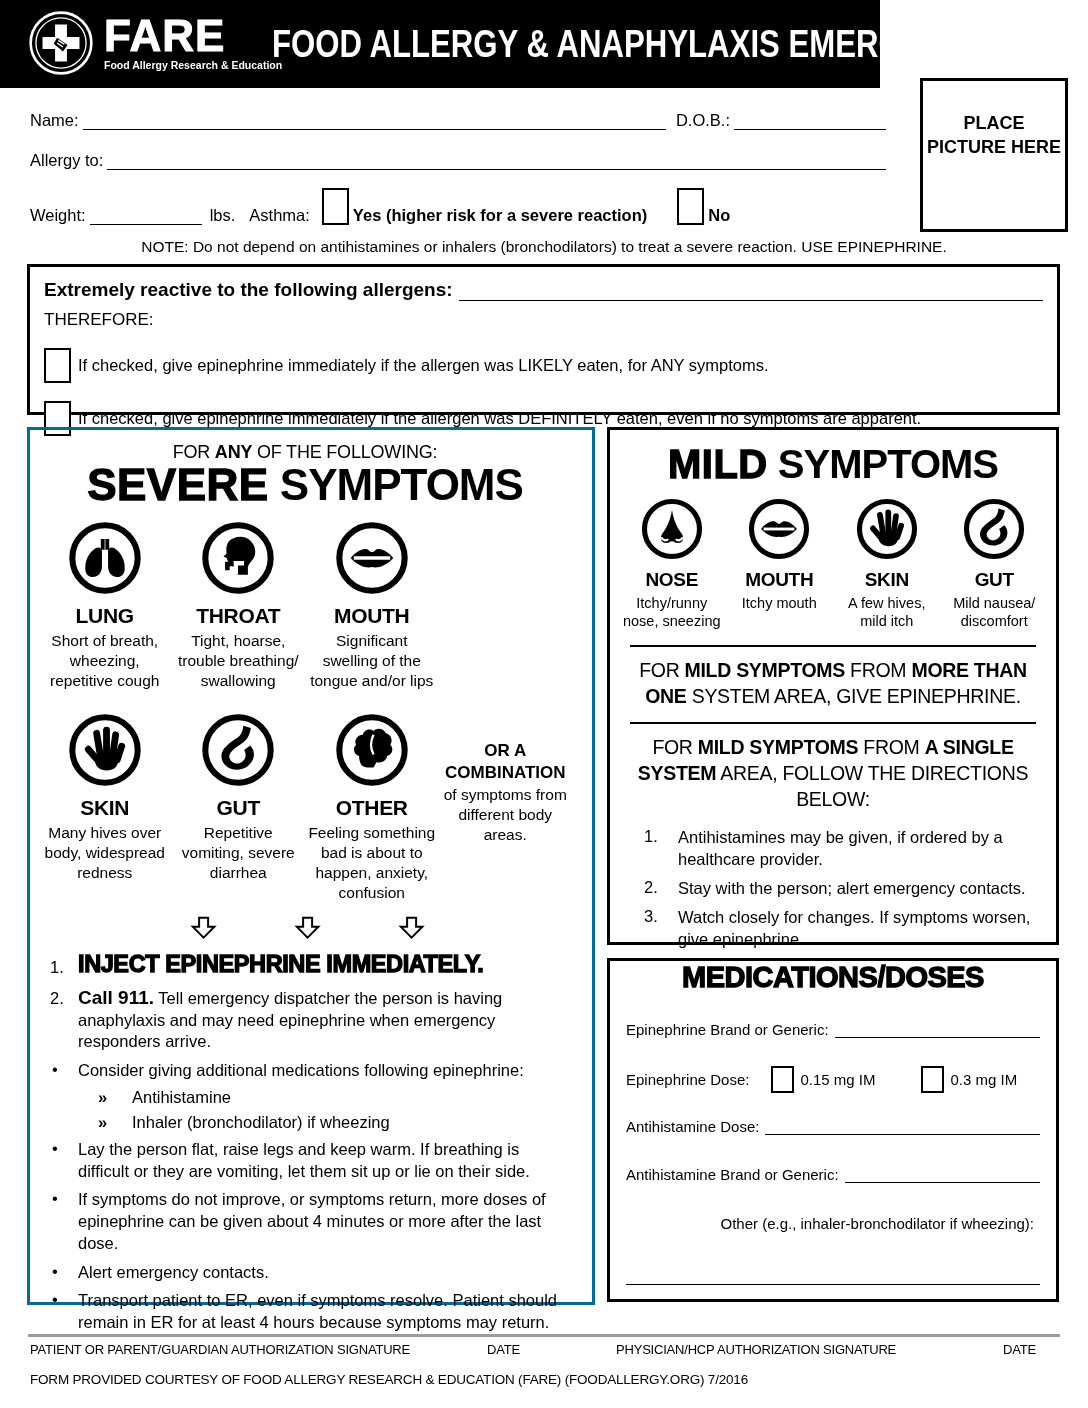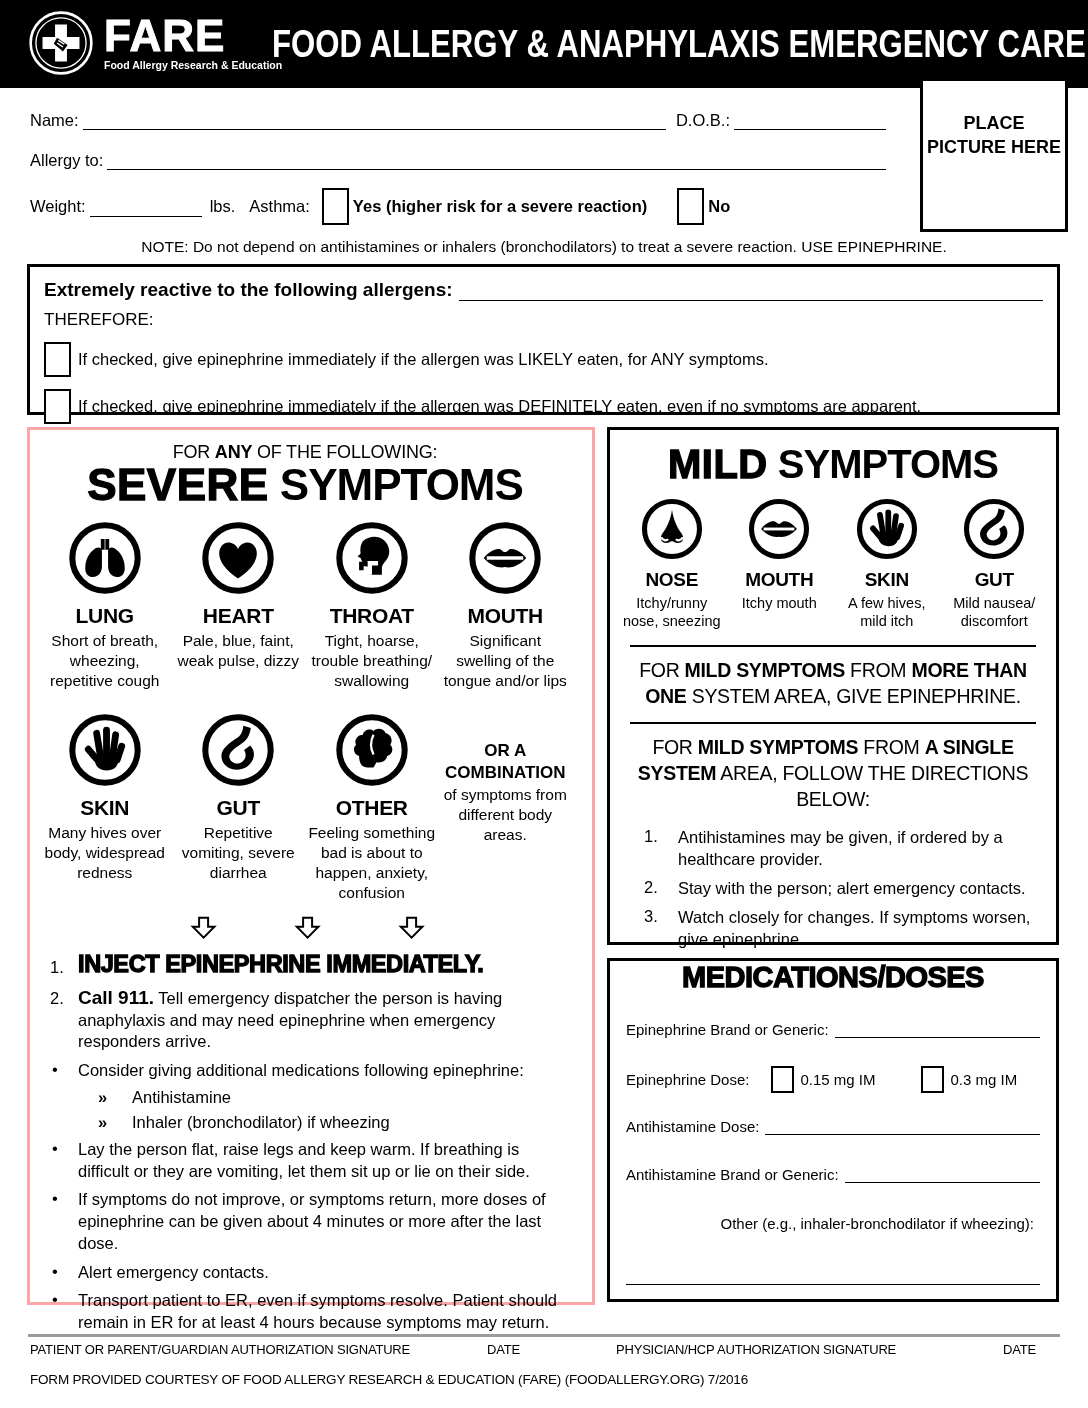--- a/index.html
+++ b/index.html
@@ -7,55 +7,55 @@
   body {
     background:#fff; color:#000; position:relative; overflow:hidden;
     font-family:"Liberation Sans", sans-serif;
   }
   .abs { position:absolute; }
   .heavy { -webkit-text-stroke:1.3px currentColor; letter-spacing:.5px; }
   .condense { display:inline-block; transform:scaleX(.82); transform-origin:0 50%; white-space:nowrap; }
   .bold { font-weight:bold; }
 
   
-  .topbar { top:0; left:0; width:1088px; height:88px; background:#000; color:#fff; }
+  .topbar { top:0; left:0; width:880px; height:88px; background:#000; color:#fff; }
   .logo-wrap { position:absolute; left:28px; top:10px; display:flex; align-items:center; gap:10px; }
   .logo-circle { width:66px; height:66px; }
   .logo-name { font-size:44px; font-weight:bold; line-height:.95; -webkit-text-stroke:1px #fff; letter-spacing:1px; }
   .logo-tag { font-size:10.5px; font-weight:bold; margin-top:2px; }
   .header-title { position:absolute; left:272px; top:44px; transform:translateY(-50%); font-size:38px; font-weight:bold; }
 
   
   .photo-box { left:920px; top:78px; width:148px; height:154px; background:#fff; border:3px solid #000; z-index:5;
                display:flex; justify-content:center; }
   .photo-box span { margin-top:30px; font-weight:bold; font-size:18px; text-align:center; line-height:1.35; }
 
   
   .prow { display:flex; align-items:flex-end; font-size:16.5px; }
   .prow .lab { white-space:nowrap; padding-right:4px; }
   .fl { border-bottom:1.8px solid #000; height:20px; }
   .grow { flex:1; }
   .row-name { top:110px; left:30px; width:856px; }
   .row-allergy { top:150px; left:30px; width:856px; }
-  .row-weight { top:188px; left:30px; width:900px; align-items:center; }
+  .row-weight { top:188px; left:30px; width:900px; align-items:flex-end; }
   .cb { border:2.5px solid #000; background:#fff; flex:none; }
   .cb-asthma { width:27px; height:37px; margin:0 4px 0 8px; }
   .note { top:238px; left:0; width:1088px; text-align:center; font-size:15.5px; font-weight:normal; }
 
   
   .reactive-box { top:264px; left:27px; width:1033px; height:151px; border:3px solid #000; padding:12px 14px 0 14px; }
   .rx-head { display:flex; align-items:flex-end; }
   .rx-head .h { font-size:19px; font-weight:bold; white-space:nowrap; padding-right:6px; }
   .rx-therefore { font-size:17px; margin-top:9px; }
-  .rx-check { display:flex; align-items:center; margin-top:12px; }
+  .rx-check { display:flex; align-items:center; margin-top:18px; }
   .cb-rx { width:27px; height:35px; margin-right:7px; }
   .rx-check .t { font-size:16.5px; }
 
   
-  .severe-box { top:427px; left:27px; width:568px; height:878px; border:3px solid #fca5a5; padding:12px 12px 0 0; }
+  .severe-box { top:427px; left:27px; width:568px; height:878px; border:3px solid #0369a1; padding:12px 12px 0 0; }
   .mild-box   { top:427px; left:607px; width:452px; height:518px; border:3px solid #000; padding:14px 0 0 0; }
   .med-box    { top:958px; left:607px; width:452px; height:344px; border:3px solid #000; padding:0 16px 0 16px; }
 
   .pre-title { text-align:center; font-size:18px; letter-spacing:-.2px; }
   .big-title { text-align:center; font-size:44px; font-weight:bold; line-height:1.02; letter-spacing:-1px; }
   .mild-box .big-title { font-size:40px; }
 
   .sym-grid { display:grid; grid-template-columns:repeat(4,1fr); padding:0 8px; margin-top:12px; }
   .sym { text-align:center; padding:0 3px; }
   .sicon { width:76px; height:76px; }
@@ -243,27 +243,20 @@
   <div class="sym-grid">
     <div class="sym">
       <svg class="sicon" viewBox="0 0 100 100">
           <use href="#i-lungs"></use>
         </svg>
       <div class="name">LUNG</div>
       <div class="desc">Short of breath, wheezing, repetitive cough</div>
     </div>
     <div class="sym">
       <svg class="sicon" viewBox="0 0 100 100">
-          <use href="#i-heart"></use>
-        </svg>
-      <div class="name">HEART</div>
-      <div class="desc">Pale, blue, faint, weak pulse, dizzy</div>
-    </div>
-    <div class="sym">
-      <svg class="sicon" viewBox="0 0 100 100">
           <use href="#i-throat"></use>
         </svg>
       <div class="name">THROAT</div>
       <div class="desc">Tight, hoarse, trouble breathing/ swallowing</div>
     </div>
     <div class="sym">
       <svg class="sicon" viewBox="0 0 100 100">
           <use href="#i-mouth"></use>
         </svg>
       <div class="name">MOUTH</div>

